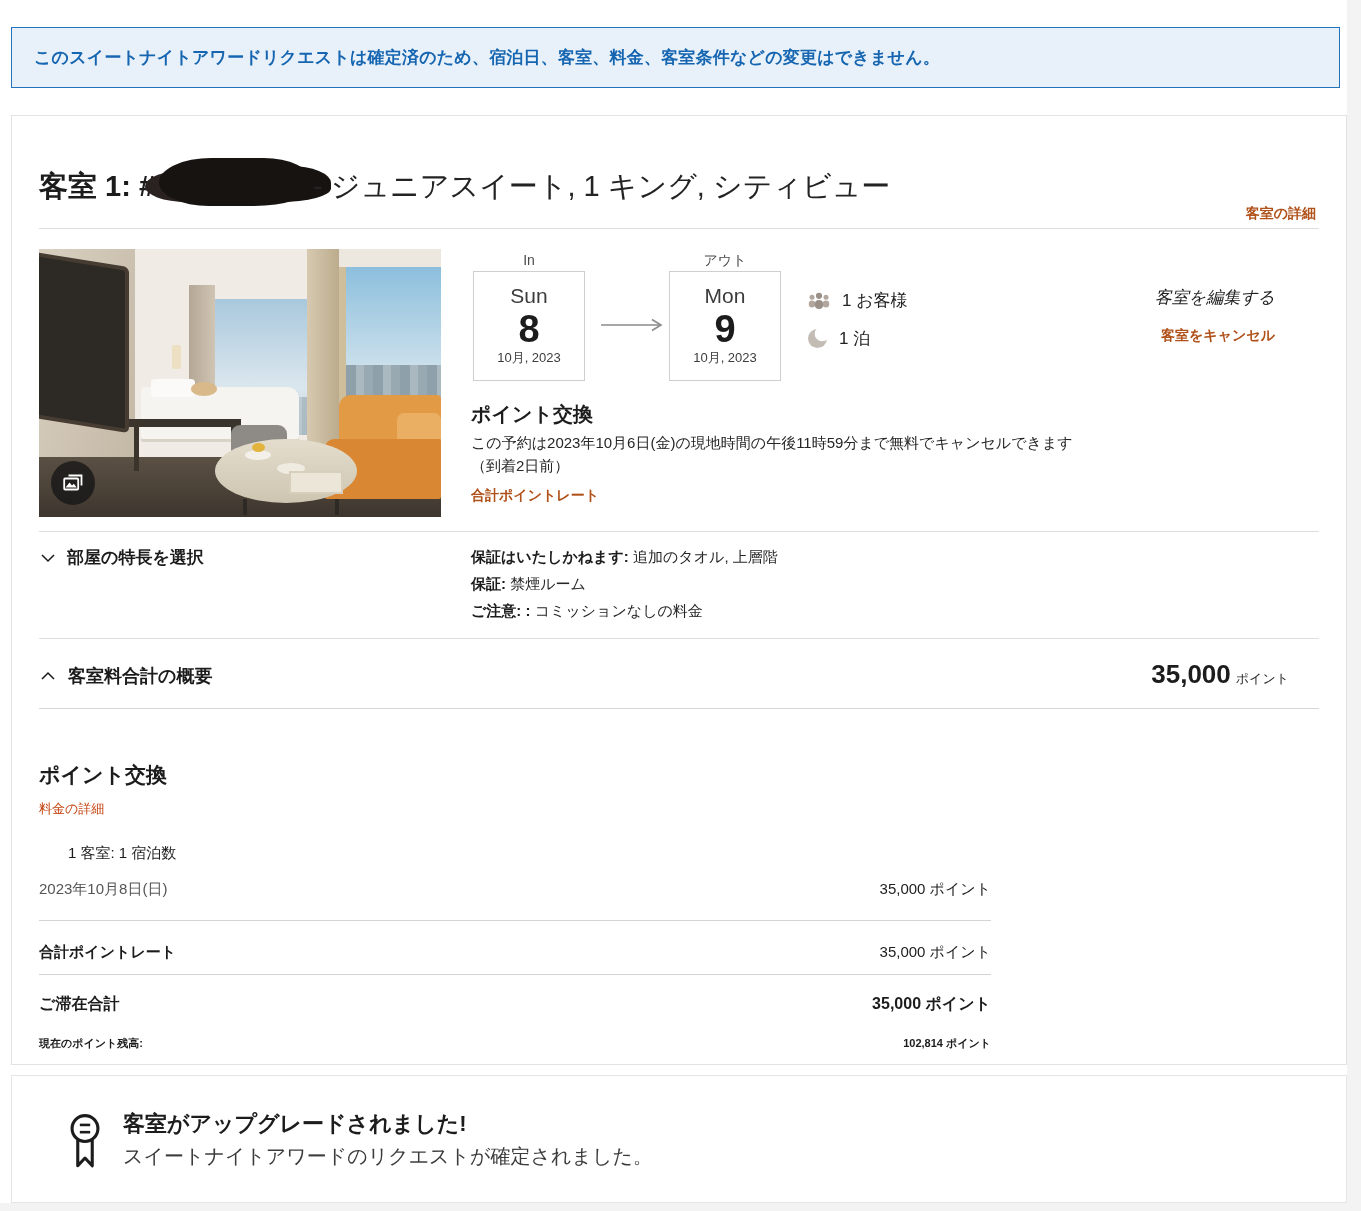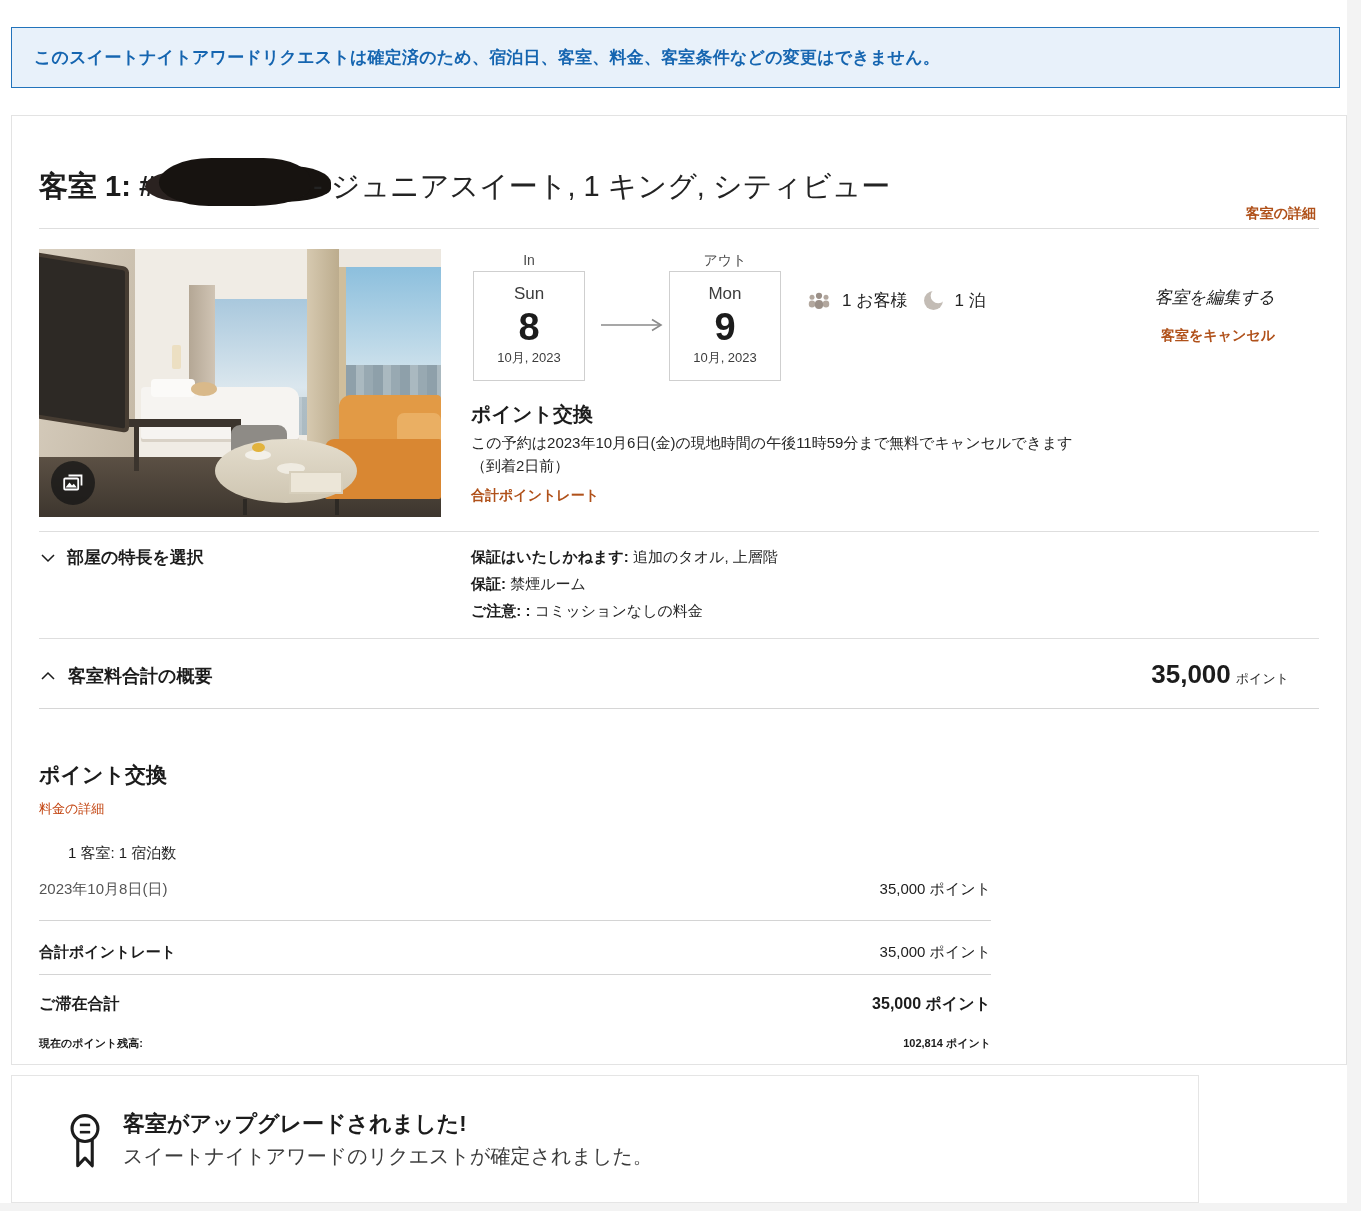--- a/index.html
+++ b/index.html
@@ -73,27 +73,27 @@
 
   
   .date-label { position:absolute; width:112px; text-align:center; font-size:14px; color:#4a4a4a; top:136px; }
   .in-label  { left:461px; }
   .out-label { left:657px; }
   .date-card { position:absolute; top:155px; width:112px; height:110px; border:1px solid #cfcfcf;
                background:#fff; display:flex; flex-direction:column; align-items:center; justify-content:space-between;
                padding:12px 0 13px; }
   .dc-checkin  { left:461px; }
   .dc-checkout { left:657px; }
-  .dc-week  { font-size:17px; color:#3c3c3c; }
+  .dc-week  { font-size:21px; color:#3c3c3c; }
   .dc-day   { font-size:38px; font-weight:bold; line-height:34px; }
   .dc-month { font-size:13px; color:#3c3c3c; }
   .arrow { position:absolute; left:588px; top:202px; }
 
   
-  .occ { position:absolute; left:795px; top:173px; display:flex; flex-direction:row; gap:15px; }
+  .occ { position:absolute; left:795px; top:173px; display:flex; flex-direction:column; gap:15px; }
   .occ-row { display:flex; align-items:center; gap:11px; font-size:17px; color:#222; }
 
   .edit-link { position:absolute; right:71px; top:170px; font-size:17px; color:#1f1f1f; cursor:pointer;font-style:italic; }
   .cancel-room-link { position:absolute; right:71px; top:211px; font-size:14px; font-weight:bold; color:#b0511a; cursor:pointer; }
 
   
   .rate-name { position:absolute; left:459px; top:285px; font-size:20px; font-weight:bold; }
   .cancel-l1 { position:absolute; left:459px; top:318px; font-size:15px; color:#262626; }
   .cancel-l2 { position:absolute; left:459px; top:341px; font-size:15px; color:#262626; }
   .policy-link { position:absolute; left:459px; top:371px; font-size:14px; font-weight:bold; color:#b0511a; cursor:pointer; }
@@ -119,21 +119,21 @@
             font-size:15px; }
   .bd-row .val { text-align:right; }
   .r-date { top:764px; } .r-date .lbl { color:#555; }
   .r-rate { top:827px; } .r-rate .lbl { font-weight:bold; }
   .r-stay { top:878px; } .r-stay .lbl, .r-stay .val { font-weight:bold; font-size:16px; }
   .r-bal  { top:920px; } .r-bal .lbl,  .r-bal .val  { font-weight:bold; font-size:11px; }
   .bd-hr { left:27px; width:952px; background:#d4d4d4; }
   .bd-h1 { top:804px; } .bd-h2 { top:858px; }
 
   
-  .upgrade { position:absolute; left:11px; top:1075px; width:1188px; height:128px; background:#fff;
+  .upgrade { position:absolute; left:11px; top:1075px; width:1336px; height:128px; background:#fff;
              border:1px solid #e5e5e5; }
   .medal { position:absolute; left:52px; top:36px; }
   .up-title { position:absolute; left:111px; top:33px; font-size:22px; font-weight:bold; }
   .up-sub   { position:absolute; left:111px; top:67px; font-size:20px; color:#3c3c3c; }
 
   a { text-decoration:none; }
 </style>
 </head>
 <body>
 

